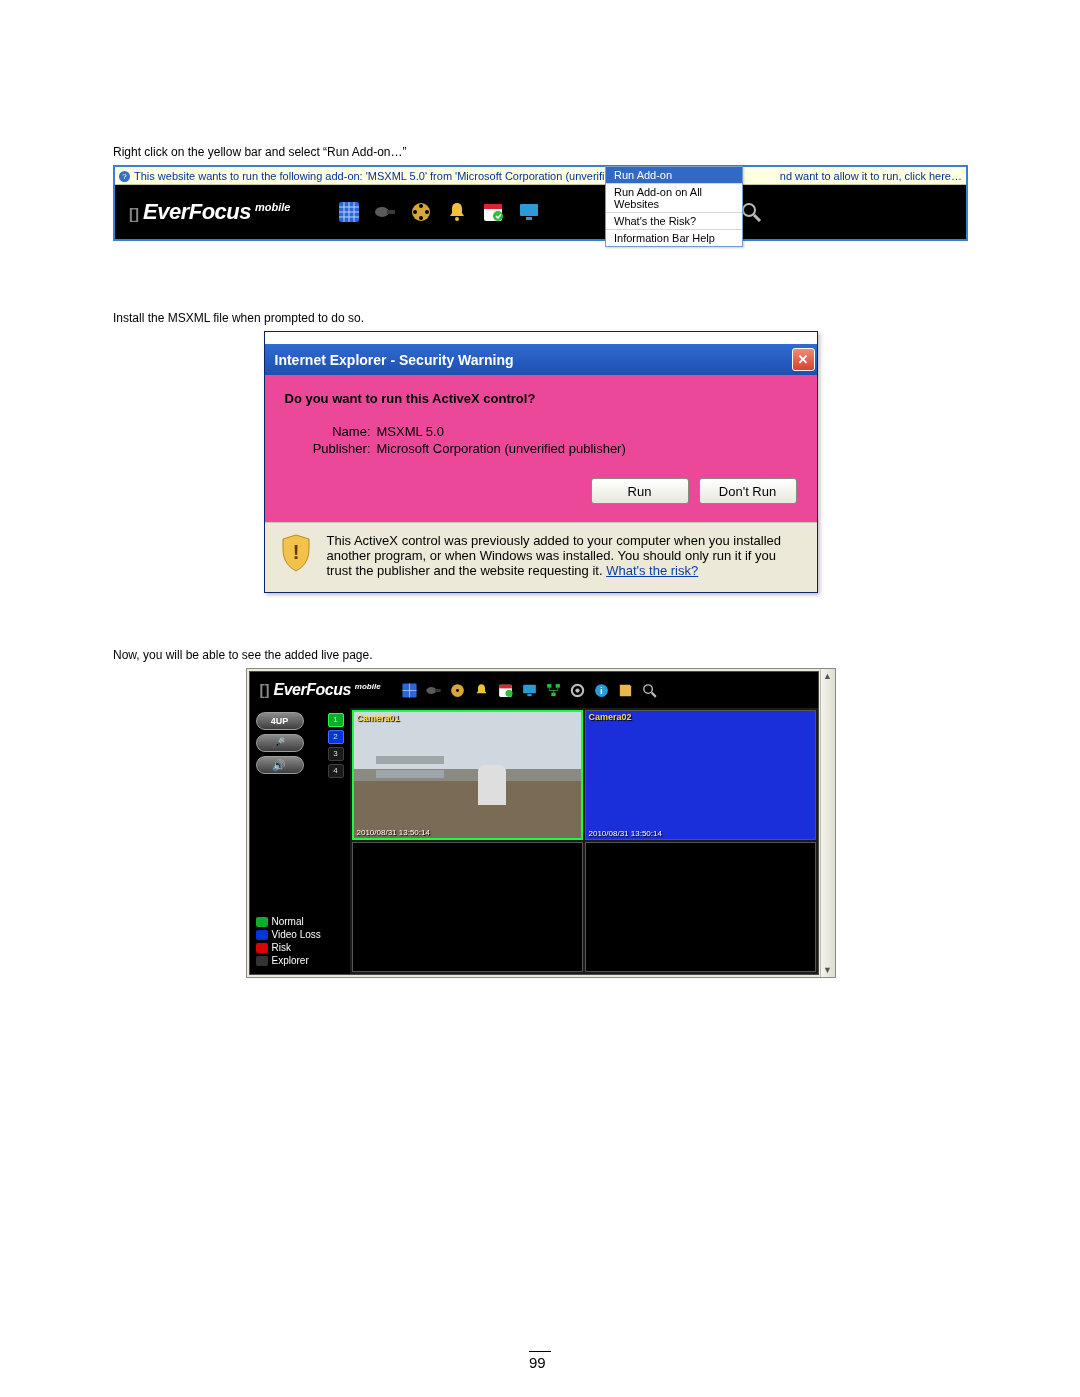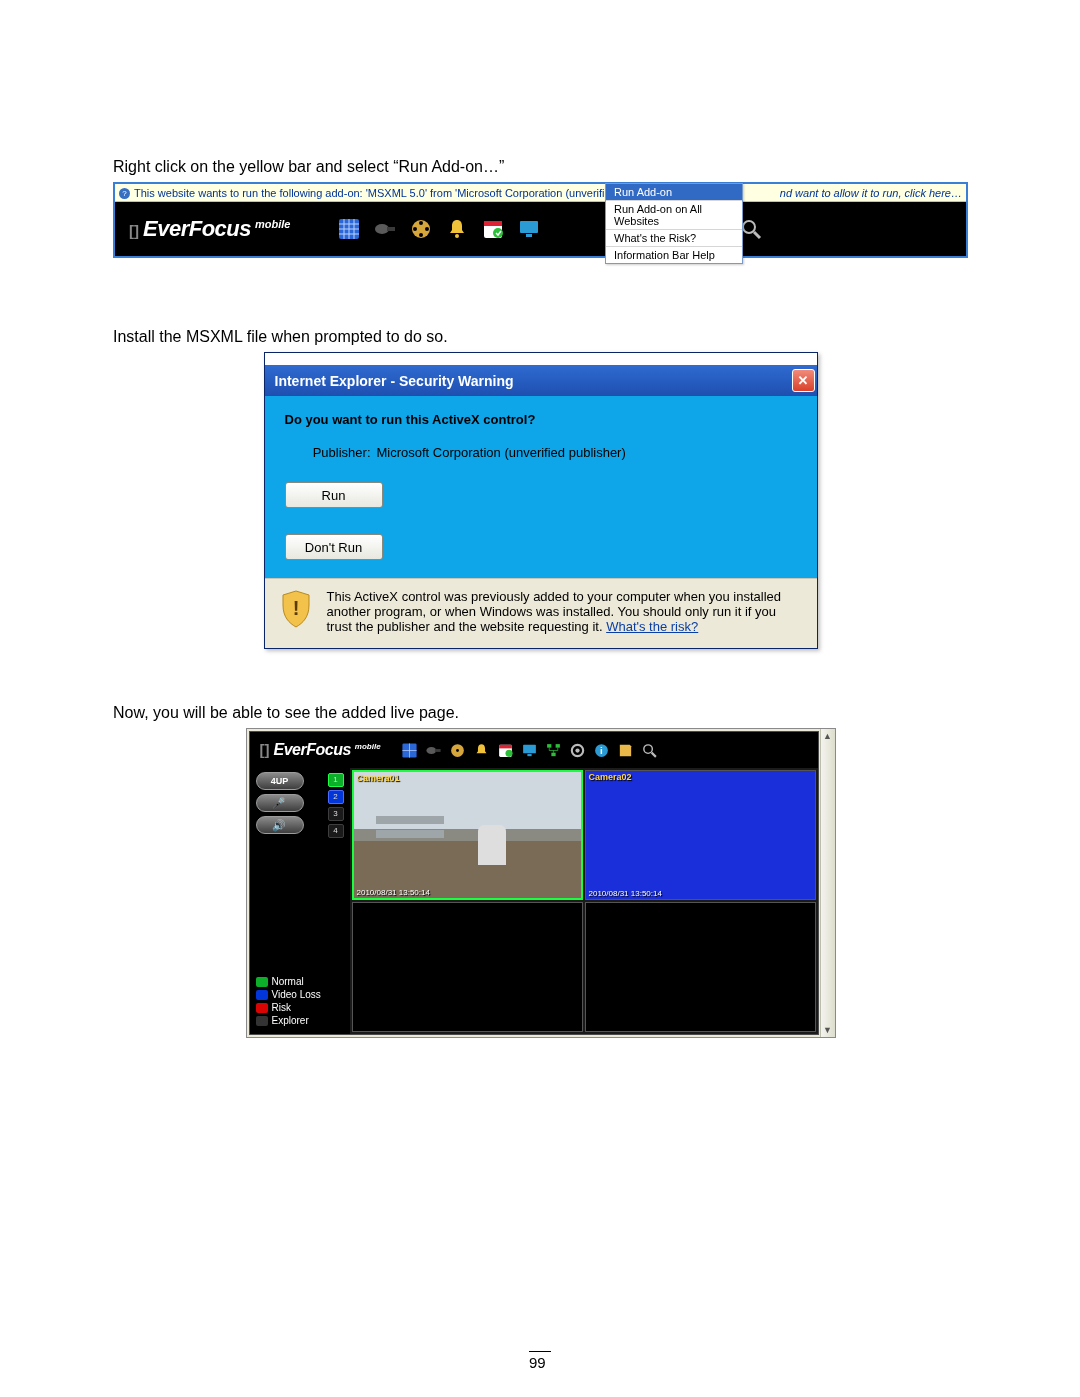--- a/index.html
+++ b/index.html
@@ -10,22 +10,22 @@
     color: #000;
   }
   .page {
     width: 1080px;
     min-height: 1397px;
     position: relative;
     padding: 145px 113px 0 113px;
     box-sizing: border-box;
   }
   .instr {
-    margin: 13px 0 6px 0;
-    font-size: 16px;
+    margin: 0 0 6px 0;
+    font-size: 12px;
   }
 
   
   .fig1 {
     width: 855px;
     border: 2px solid #3a7fd6;
     box-sizing: border-box;
     margin-bottom: 70px;
   }
   .infobar {
@@ -40,21 +40,21 @@
     height: 14px;
   }
   .infobar .q {
     width: 11px; height: 11px; border-radius: 50%;
     background: #3570c3; color: #fff; font-size: 8px;
     display: flex; align-items: center; justify-content: center;
     margin-right: 4px;
     flex: 0 0 auto;
   }
   .infobar-text-left { white-space: nowrap; }
-  .infobar-text-right { margin-left: auto; white-space: nowrap; font-style: italic; }
+  .infobar-text-right { margin-left: auto; white-space: nowrap; }
   .context-menu {
     position: absolute;
     left: 490px;
     top: -1px;
     background: #fff;
     border: 1px solid #7a9ac7;
     font-size: 11px;
     color: #000;
     width: 136px;
     box-shadow: 1px 1px 2px rgba(0,0,0,.2);
@@ -107,28 +107,28 @@
   .dlg-titlebar .close {
     margin-left: auto;
     width: 21px; height: 21px;
     background: linear-gradient(#f08b7a,#d9412a);
     border: 1px solid #fff;
     border-radius: 3px;
     color:#fff; font-weight:bold; font-size:13px;
     display:flex; align-items:center; justify-content:center;
   }
   .dlg-body {
-    background: #0ea5e9;
+    background: #ec4899;
     padding: 16px 20px 12px 20px;
     font-size: 13px;
   }
   .dlg-body .q { font-weight: bold; margin-bottom: 18px; }
   .dlg-body .row { display:flex; margin: 2px 0; }
   .dlg-body .lbl { width: 86px; text-align: right; margin-right: 6px; }
-  .dlg-btns { display:flex; justify-content:flex-end; gap:26px; margin-top:22px; margin-bottom:6px;flex-direction:column;}
+  .dlg-btns { display:flex; justify-content:flex-end; gap:10px; margin-top:22px; margin-bottom:6px;}
   .dlg-btn {
     width: 96px; height: 24px;
     background: linear-gradient(#fff,#e8e8e0);
     border: 1px solid #8a8a7c;
     border-radius: 3px;
     font-size: 13px;
     display:flex; align-items:center; justify-content:center;
   }
   .dlg-foot {
     background: #ece9d8;
@@ -339,20 +339,24 @@
 
   <p class="instr">Install the MSXML file when prompted to do so.</p>
   <div class="fig2-wrap">
     <div class="dlg">
       <div class="dlg-titlebar">
         <span>Internet Explorer - Security Warning</span>
         <span class="close">✕</span>
       </div>
       <div class="dlg-body">
         <div class="q">Do you want to run this ActiveX control?</div>
+        <div class="row">
+          <span class="lbl">Name:</span>
+          <span>MSXML 5.0</span>
+        </div>
         <div class="row">
           <span class="lbl">Publisher:</span>
           <span>Microsoft Corporation (unverified publisher)</span>
         </div>
         <div class="dlg-btns">
           <div class="dlg-btn">Run</div>
           <div class="dlg-btn">Don't Run</div>
         </div>
       </div>
       <div class="dlg-foot">

